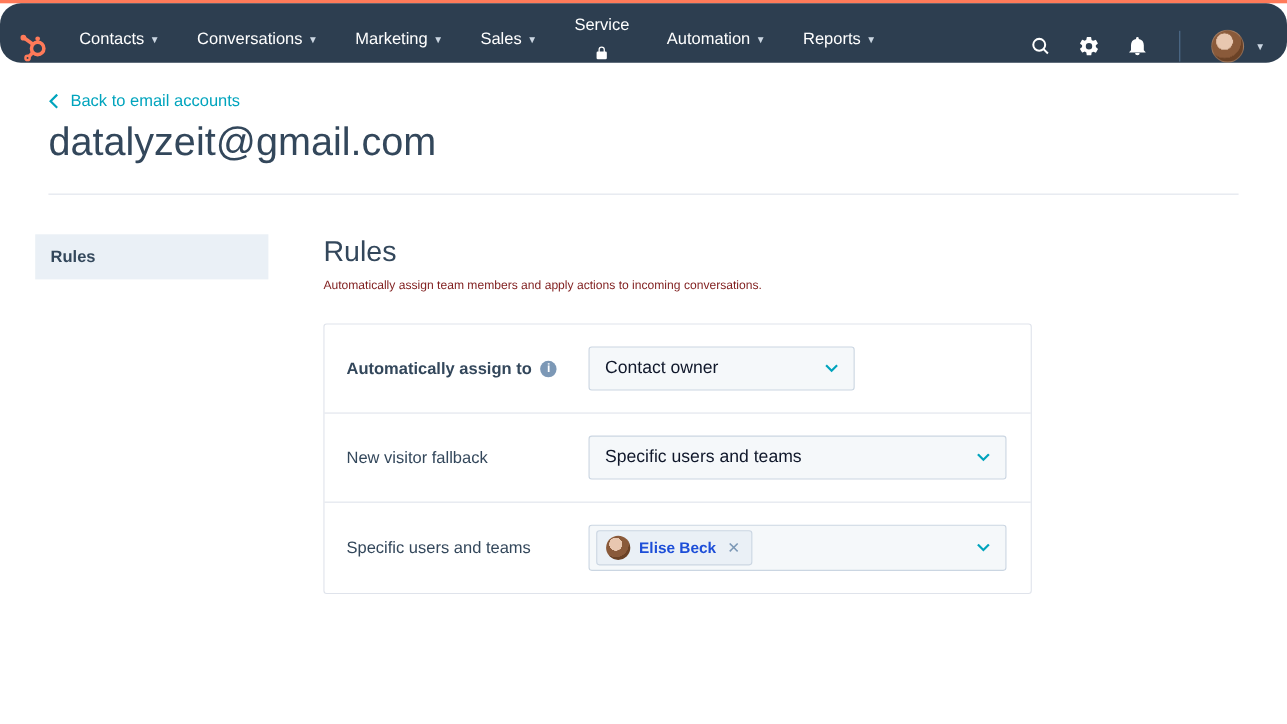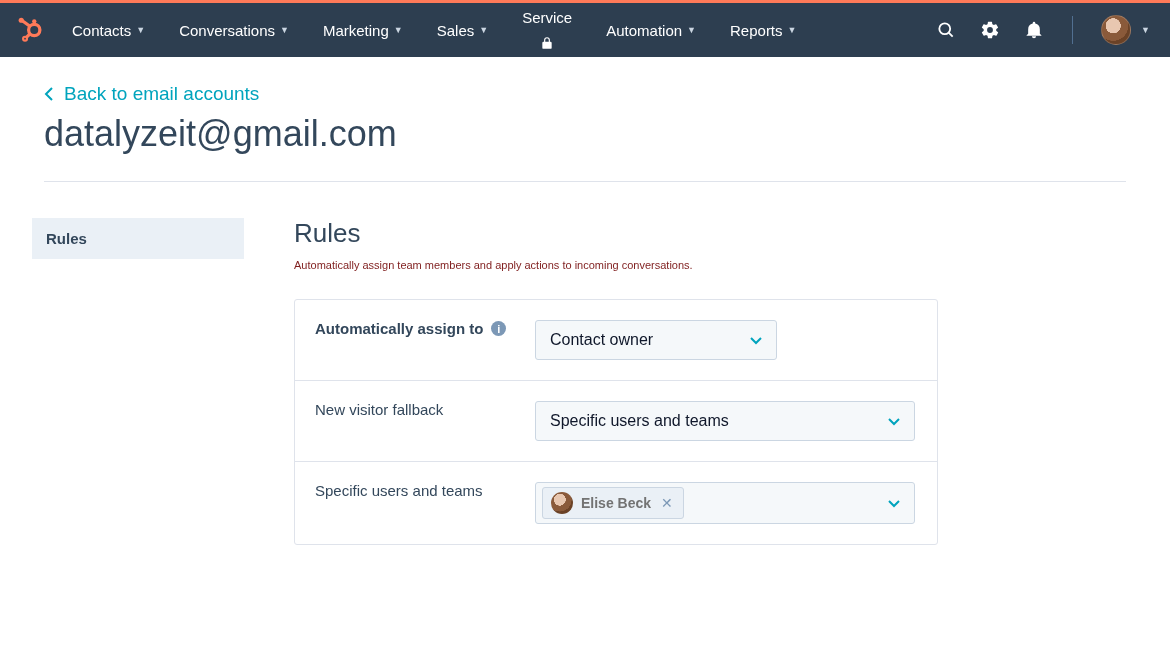--- a/index.html
+++ b/index.html
@@ -9,22 +9,23 @@
     color: #33475b;
     width: 1170px;
     height: 658px;
     overflow: hidden;
   }
   .top-border { height: 3px; background: #ff7a59; }
   .navbar {
     background: #2d3e50;
     height: 54px;
     display: flex;
-    align-items: center;
+    align-items: flex-end;
     padding: 0 20px 0 18px;
+    border-radius: 19px;
   }
   .logo { display: flex; align-items: center; margin-right: 28px; }
   .nav-items { display: flex; align-items: center; gap: 34px; }
   .nav-item {
     color: #fff;
     font-size: 15px;
     display: flex;
     align-items: center;
     gap: 5px;
     cursor: pointer;
@@ -40,40 +41,40 @@
   .divider-v { width:1px; height:28px; background:#516f90; margin:0 4px 0 4px; }
   .avatar-wrap { display:flex; align-items:center; gap:10px; cursor:pointer; }
   .avatar {
     width: 30px; height: 30px; border-radius: 50%;
     background: radial-gradient(circle at 40% 35%, #e8c7b0 0 30%, #8a5a3a 31% 60%, #6b4226 61% 100%);
     border: 1px solid #fff3;
   }
   .page-wrap { padding: 26px 44px 0 44px; }
   .back-link {
     display:flex; align-items:center; gap:10px;
-    color:#00a4bd; font-size:19px; cursor:pointer;
+    color:#00a4bd; font-size:15px; cursor:pointer;
     margin-bottom: 8px;
   }
   .page-title {
     font-size: 36px; font-weight: 400; color:#33475b;
     margin-bottom: 26px;
   }
   .hr { height:1px; background:#dfe3eb; }
   .content-row { display:flex; margin-top: 36px; }
   .side-tabs { width: 212px; flex:0 0 212px; margin-left:-12px; }
   .side-tab {
     background:#eaf0f6; color:#33475b; font-size:15px; font-weight:600;
     padding: 12px 14px; cursor:pointer;
   }
   .main { flex:1; padding-left: 50px; }
   .main h2 { font-size:26px; font-weight:400; color:#33475b; margin-bottom:10px; }
   .main-sub { font-size:11px; color:#7f1d1d; margin-bottom: 28px; }
   .rules-box { border:1px solid #dfe3eb; border-radius:3px; width:644px; }
   .rule-row {
-    display:flex; align-items:flex-start;
+    display:flex; align-items:center;
     padding: 20px 20px; border-bottom:1px solid #dfe3eb;
   }
   .rule-row:last-child { border-bottom:none; }
   .rule-label { width: 220px; font-size:15px; color:#33475b; display:flex; align-items:center; gap:8px; }
   .rule-label.bold { font-weight:700; }
   .info-icon {
     width:15px; height:15px; border-radius:50%; background:#7c98b6;
     color:#fff; font-size:11px; font-weight:700; display:flex; align-items:center; justify-content:center;
   }
   .select {
@@ -92,21 +93,21 @@
     padding: 4px 14px 4px 6px; cursor:pointer; width:380px;
   }
   .chip {
     background:#eaf0f6; border:1px solid #cbd6e2; border-radius:3px;
     display:flex; align-items:center; gap:8px; padding:4px 8px;
   }
   .chip-avatar {
     width:22px; height:22px; border-radius:50%;
     background: radial-gradient(circle at 40% 35%, #e8c7b0 0 30%, #8a5a3a 31% 60%, #6b4226 61% 100%);
   }
-  .chip-label { font-size:14px; font-weight:600; color:#737373; }
+  .chip-label { font-size:14px; font-weight:600; color:#1d4ed8; }
   .chip-x { color:#7c98b6; font-size:14px; cursor:pointer; padding:0 2px; }
 </style>
 </head>
 <body>
 
 <div class="top-border"></div>
 
 <div class="navbar">
   <div class="logo">
     <svg width="26" height="26" viewBox="0 0 24 24">

